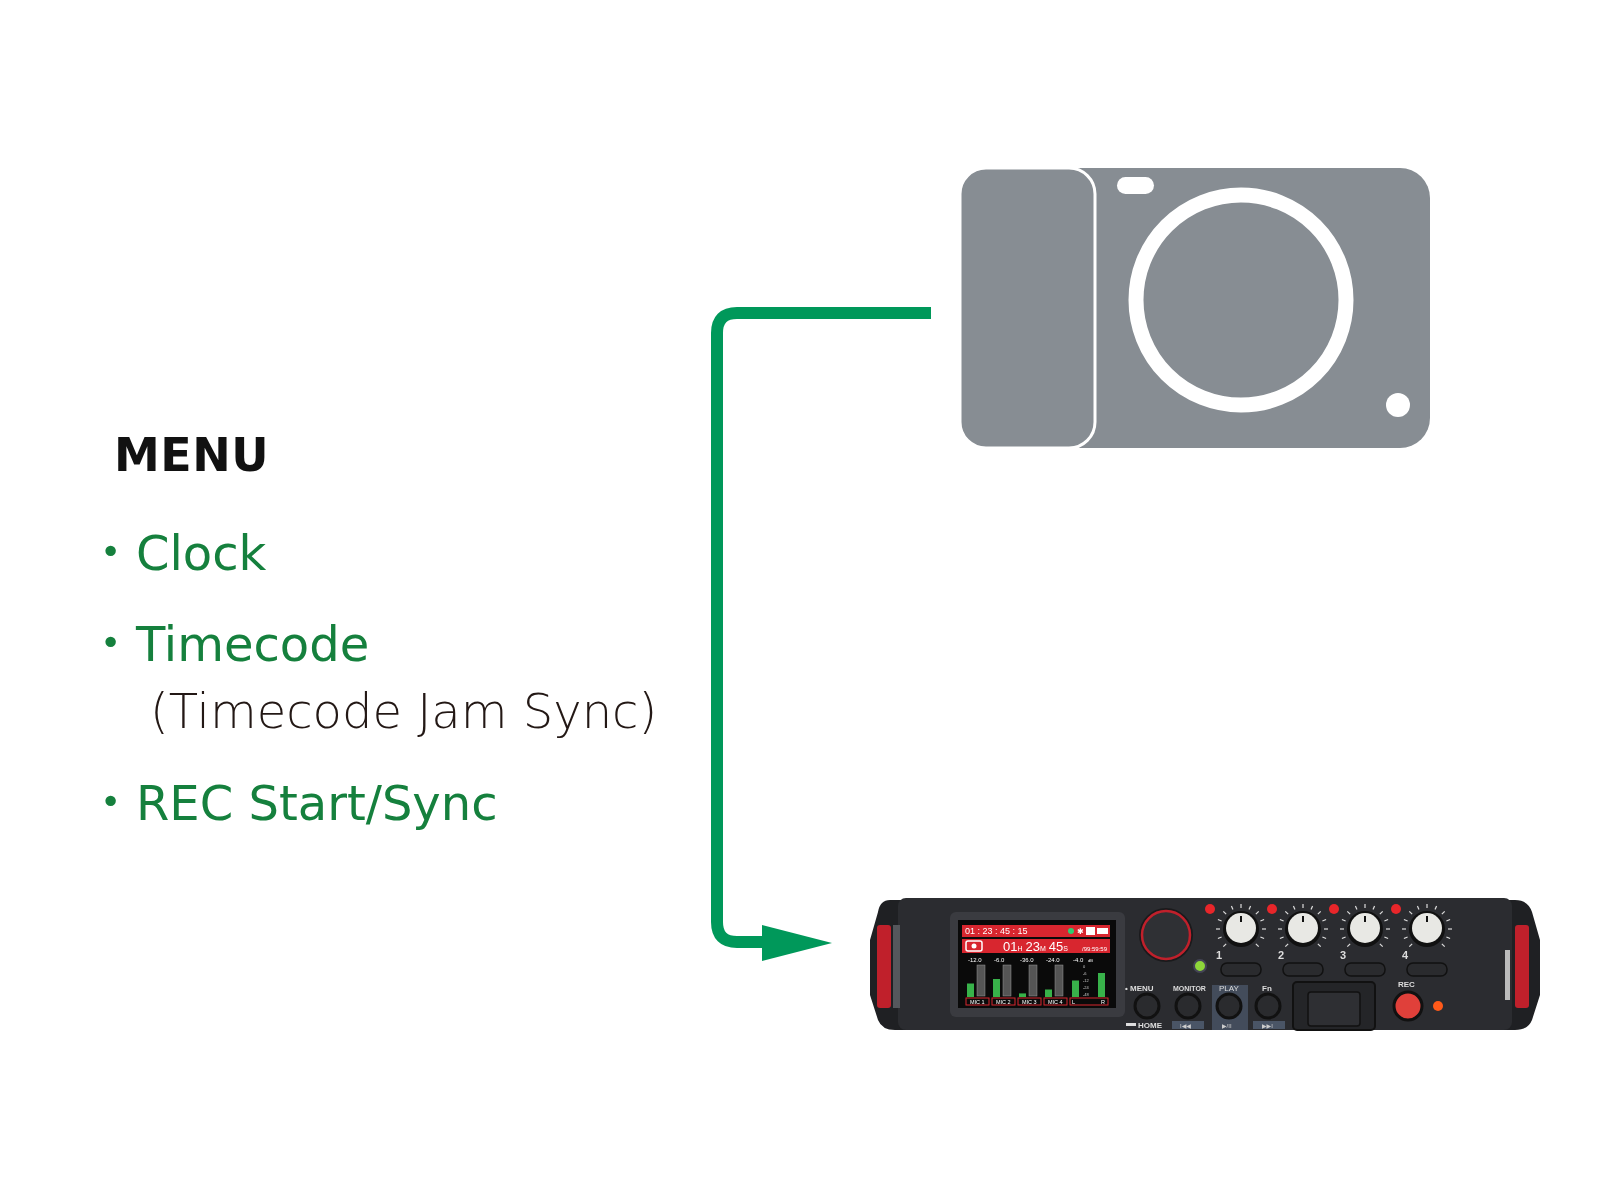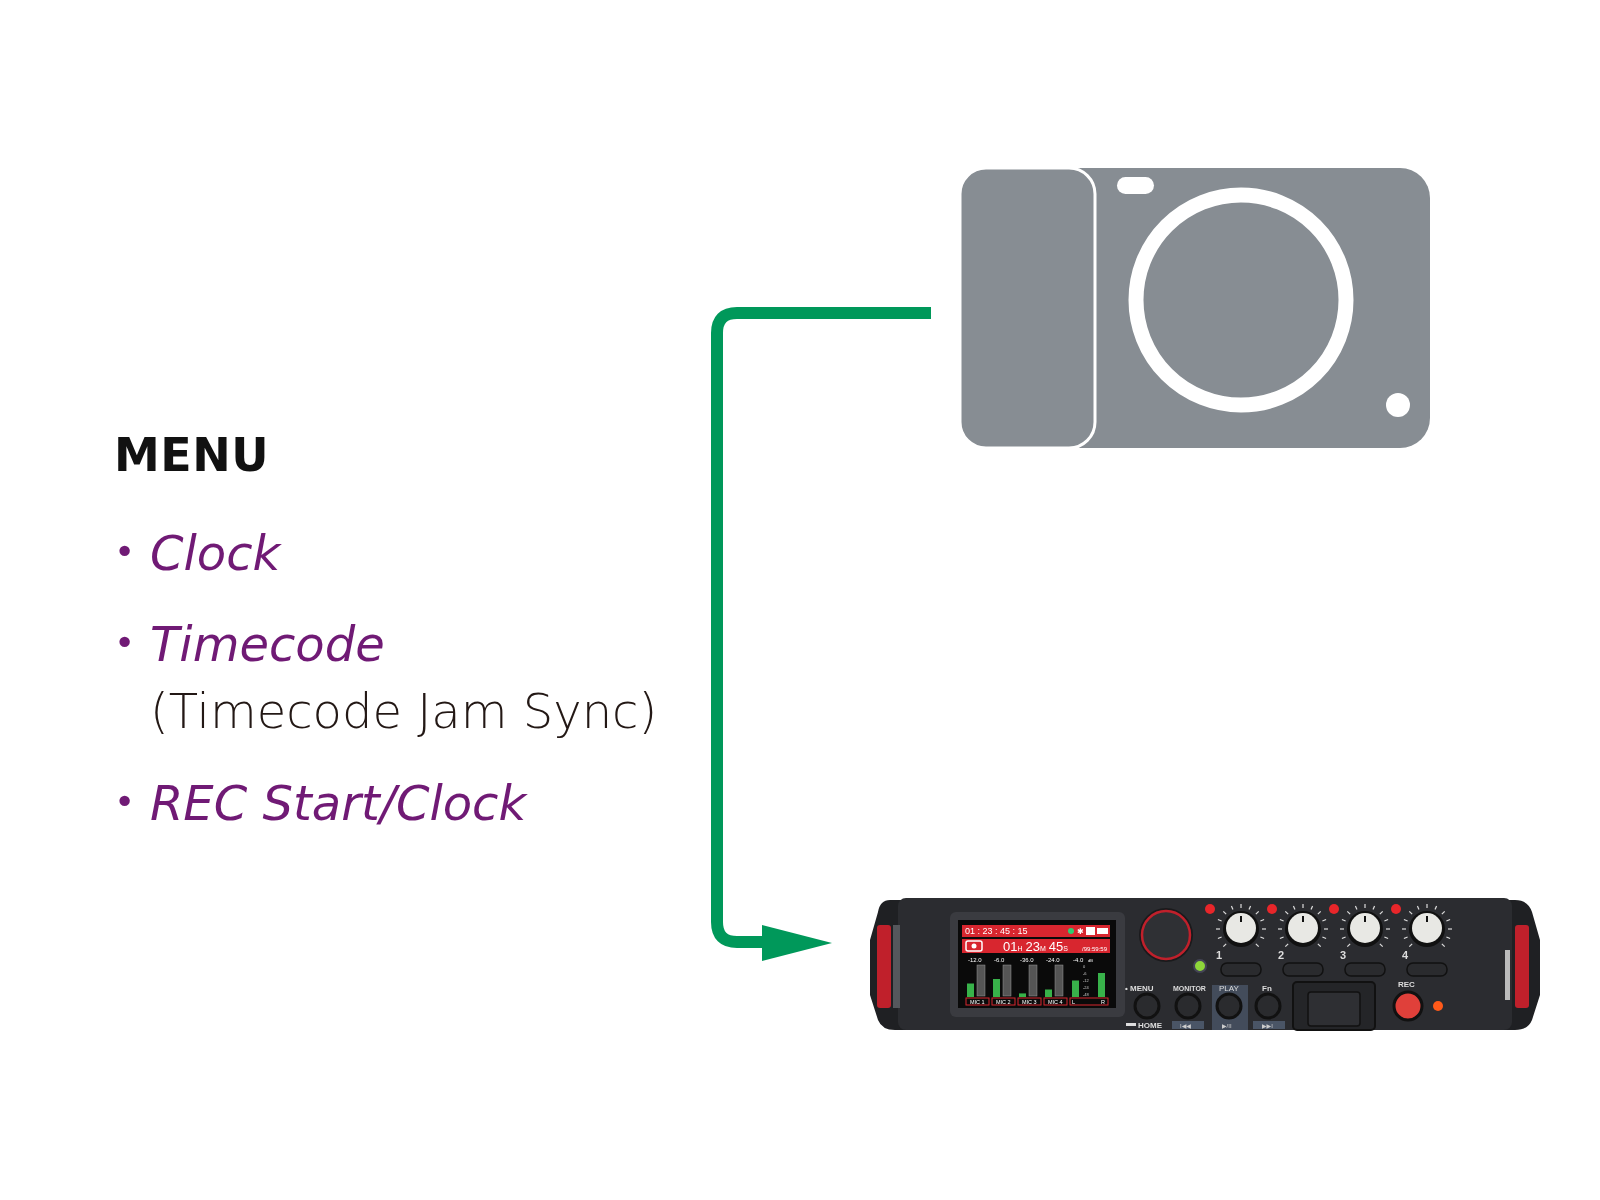--- a/index.html
+++ b/index.html
@@ -1,35 +1,35 @@
 <!DOCTYPE html>
 <html><head>
 <meta charset="utf-8">
 <style>
   html, body { margin:0; padding:0; background:#ffffff; }
   body { width:1600px; height:1200px; position:relative; overflow:hidden; font-family:"DejaVu Sans", sans-serif; }
   .abs { position:absolute; }
   #title { left:114px; top:428px; font-size:46px; font-weight:bold; color:#111; letter-spacing:0.5px; }
-  .bullet { left:114px; font-size:48px; color:#701a75; white-space:nowrap;font-style:italic; }
+  .bullet { left:100px; font-size:48px; color:#15803d; white-space:nowrap; }
   .bullet .dot { display:inline-block; width:36px; font-size:36px; vertical-align:6px; }
   #b1 { top:525px; }
   #b2 { top:616px; }
   #b2sub { left:150px; top:683px; font-size:48px; color:#231815; white-space:nowrap; font-weight:300; }
   #b3 { top:775px; }
   svg { position:absolute; left:0; top:0; }
   .lcd { font-family:"Liberation Sans", sans-serif; }
 </style>
 </head>
 <body>
 
 <div id="title" class="abs">MENU</div>
 <div id="b1" class="abs bullet"><span class="dot">•</span><span>Clock</span></div>
 <div id="b2" class="abs bullet"><span class="dot">•</span><span>Timecode</span></div>
 <div id="b2sub" class="abs">(Timecode Jam Sync)</div>
-<div id="b3" class="abs bullet"><span class="dot">•</span><span>REC Start/Clock</span></div>
+<div id="b3" class="abs bullet"><span class="dot">•</span><span>REC Start/Sync</span></div>
 
 <svg width="1600" height="1200" viewBox="0 0 1600 1200">
 
   <path d="M931 313 H737 Q717 313 717 333 V922 Q717 942 737 942 H770" fill="none" stroke="#00985a" stroke-width="12"></path>
   <polygon points="762,925 832,943 762,961" fill="#00985a"></polygon>
 
   <g>
     <rect x="960" y="168" width="470" height="280" rx="30" fill="#878d93"></rect>
     <rect x="960" y="168" width="135" height="280" rx="26" fill="#878d93" stroke="#ffffff" stroke-width="3"></rect>
     <rect x="1117" y="177" width="37" height="17" rx="8.5" fill="#ffffff"></rect>

